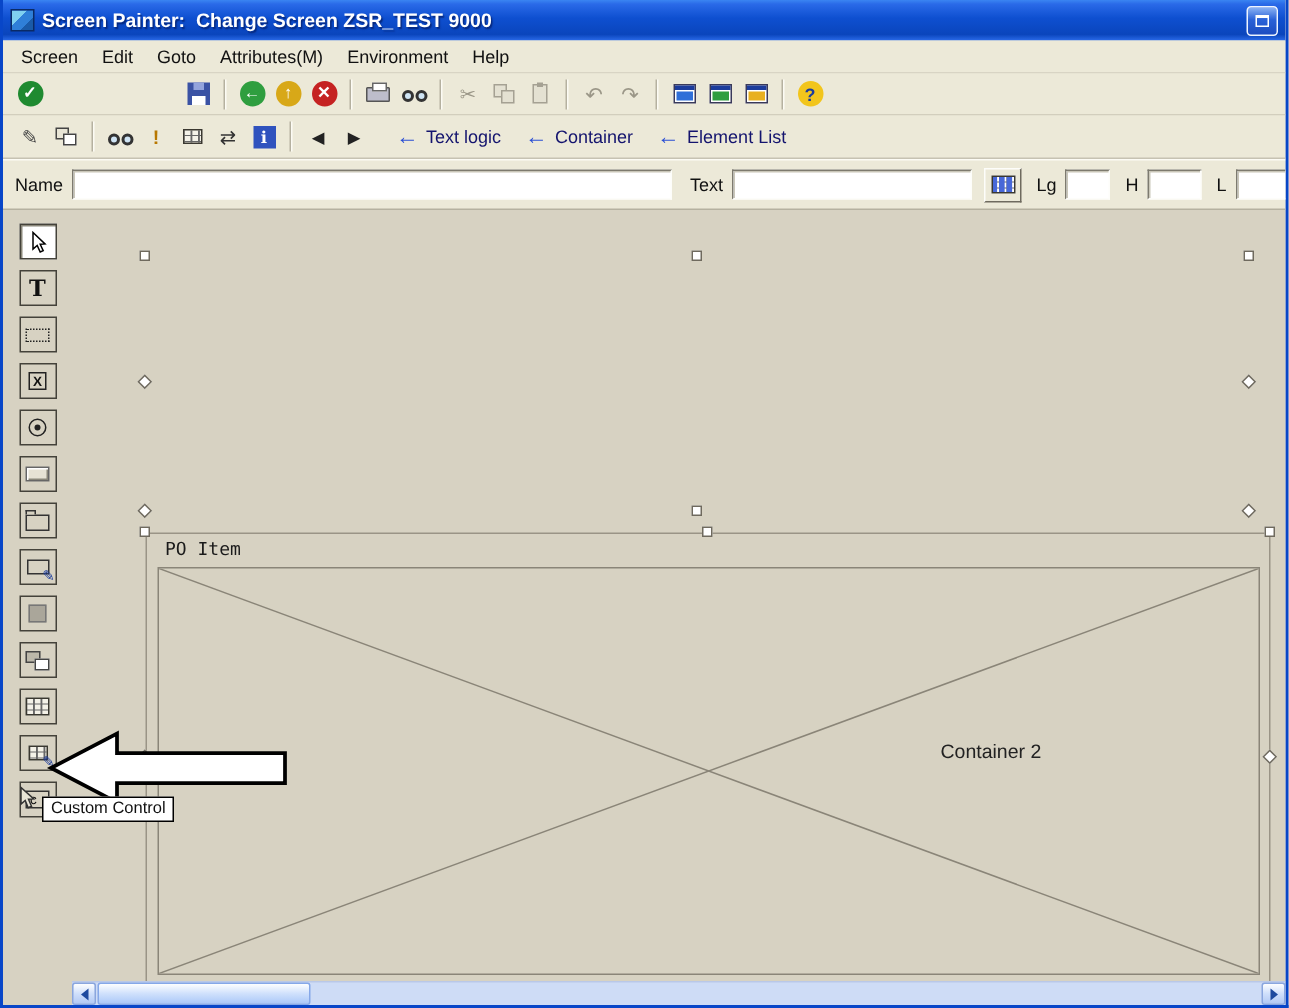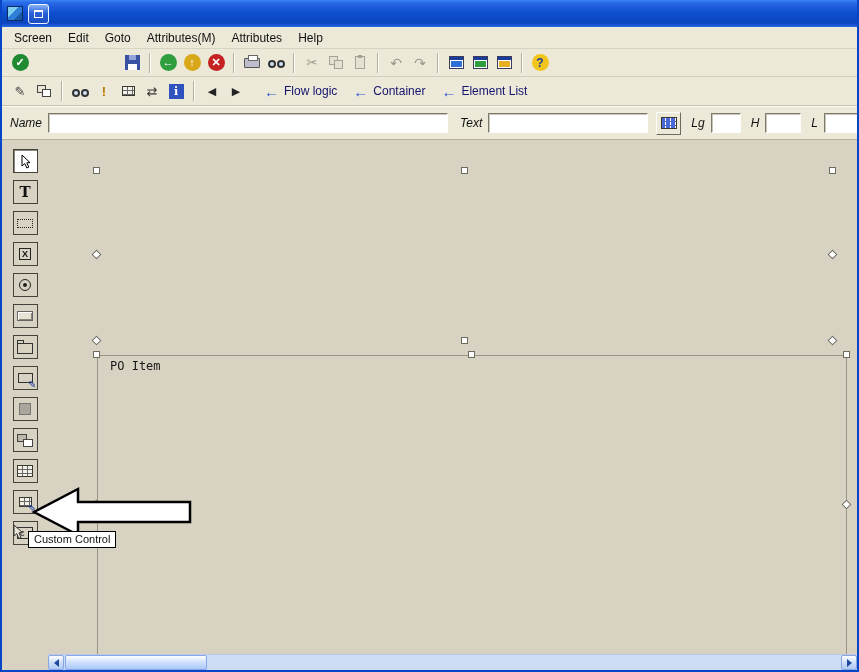--- a/index.html
+++ b/index.html
@@ -76,21 +76,21 @@
   .gridic { width:16px; height:12px; border:1px solid #3a3830;
     background-image:linear-gradient(#666 1px,transparent 1px),linear-gradient(90deg,#666 1px,transparent 1px);
     background-size:5px 4px; background-position:-1px -1px; background-color:#f4f2e8; }
   .gridic.sm { width:13px; height:10px; }
   .gridic.tbl { background-image:linear-gradient(90deg,#4868d8 4px,transparent 4px),
     linear-gradient(#666 1px,transparent 1px),linear-gradient(90deg,#666 1px,transparent 1px); background-color:#fff; }
 
   
   .fieldrow { height:34px; display:flex; align-items:center; background:#ece9d8; padding-left:8px;
     border-top:1px solid #fcfbf4; border-bottom:1px solid #b5b1a0; overflow:hidden; }
-  .fieldrow > * { flex:none;font-style:italic; }
+  .fieldrow > * { flex:none; }
   .flbl { margin-right:6px; }
   .tfield { height:20px; background:#fff; border:1px solid; border-color:#7d7a6e #fdfdfa #fdfdfa #7d7a6e;
     box-shadow:inset 1px 1px 0 #c9c6b8; font-size:12px; padding:0 3px; font-family:"Liberation Sans",sans-serif; }
   .gridbtn { width:25px; height:23px; margin:0 10px 0 8px; background:#ece9d8;
     border:1px solid; border-color:#fdfdfa #6e6a5e #6e6a5e #fdfdfa;
     display:flex; align-items:center; justify-content:center; }
 
   
   .main { display:flex; height:514px; }
   .palette { width:46px; background:#d7d2c2; display:flex; flex-direction:column; align-items:center;
@@ -146,31 +146,32 @@
   .sb-thumb { position:absolute; left:17px; top:0; width:142px; height:15px; border:1px solid #86a8e8;
     border-radius:2px; background:linear-gradient(180deg,#fdfeff,#cfe0fc 50%,#abc8f8); }
 </style>
 </head>
 <body>
 
 <div class="window">
 
   <div class="titlebar">
     <span class="appicon"></span>
+    <span class="title-text">Screen Painter:  Change Screen ZSR_TEST 9000</span>
     <span class="tbbtn">
       <span class="maxglyph"></span>
     </span>
   </div>
 
   <div class="menubar">
     <span class="mitem">Screen</span>
     <span class="mitem">Edit</span>
     <span class="mitem">Goto</span>
     <span class="mitem">Attributes(M)</span>
-    <span class="mitem">Attributes</span>
+    <span class="mitem">Environment</span>
     <span class="mitem">Help</span>
   </div>
 
   <div class="toolbar std">
     <button class="tbtn" style="margin-right:88px;">
       <span class="circ green">✓</span>
     </button>
     <button class="tbtn">
       <span class="floppy"></span>
     </button>
@@ -261,21 +262,21 @@
     </button>
     <span class="sep"></span>
     <button class="tbtn">
       <span class="navg">◀</span>
     </button>
     <button class="tbtn">
       <span class="navg">▶</span>
     </button>
     <button class="applink">
       <span class="blue-arrow">←</span>
-      <span class="applbl">Flow logic</span>
+      <span class="applbl">Text logic</span>
     </button>
     <button class="applink">
       <span class="blue-arrow">←</span>
       <span class="applbl">Container</span>
     </button>
     <button class="applink">
       <span class="blue-arrow">←</span>
       <span class="applbl">Element List</span>
     </button>
   </div>
@@ -364,20 +365,27 @@
       <span class="hd" style="left:781px; top:27px;"></span>
       <span class="hd di" style="left:45px;  top:111px;"></span>
       <span class="hd di" style="left:781px; top:111px;"></span>
       <span class="hd di" style="left:45px;  top:197px;"></span>
       <span class="hd" style="left:413px; top:197px;"></span>
       <span class="hd di" style="left:781px; top:197px;"></span>
 
       <div class="ctr-outer" style="left:49px; top:215px; width:750px; height:310px;">
         <span class="ctr-caption">PO Item</span>
       </div>
+      <div class="ctr-inner" style="left:57px; top:238px; width:735px; height:272px;">
+        <svg class="xlines" viewBox="0 0 100 100" preserveAspectRatio="none">
+          <line x1="0" y1="0" x2="100" y2="100" stroke="#8a8578" stroke-width="1" vector-effect="non-scaling-stroke"></line>
+          <line x1="0" y1="100" x2="100" y2="0" stroke="#8a8578" stroke-width="1" vector-effect="non-scaling-stroke"></line>
+        </svg>
+        <span class="ctr-body" style="left:515px; top:112px;">Container 2</span>
+      </div>
 
       <span class="hd" style="left:45px;  top:211px;"></span>
       <span class="hd" style="left:420px; top:211px;"></span>
       <span class="hd" style="left:795px; top:211px;"></span>
       <span class="hd di" style="left:45px;  top:361px;"></span>
       <span class="hd di" style="left:795px; top:361px;"></span>
 
     </div>
   </div>
 

